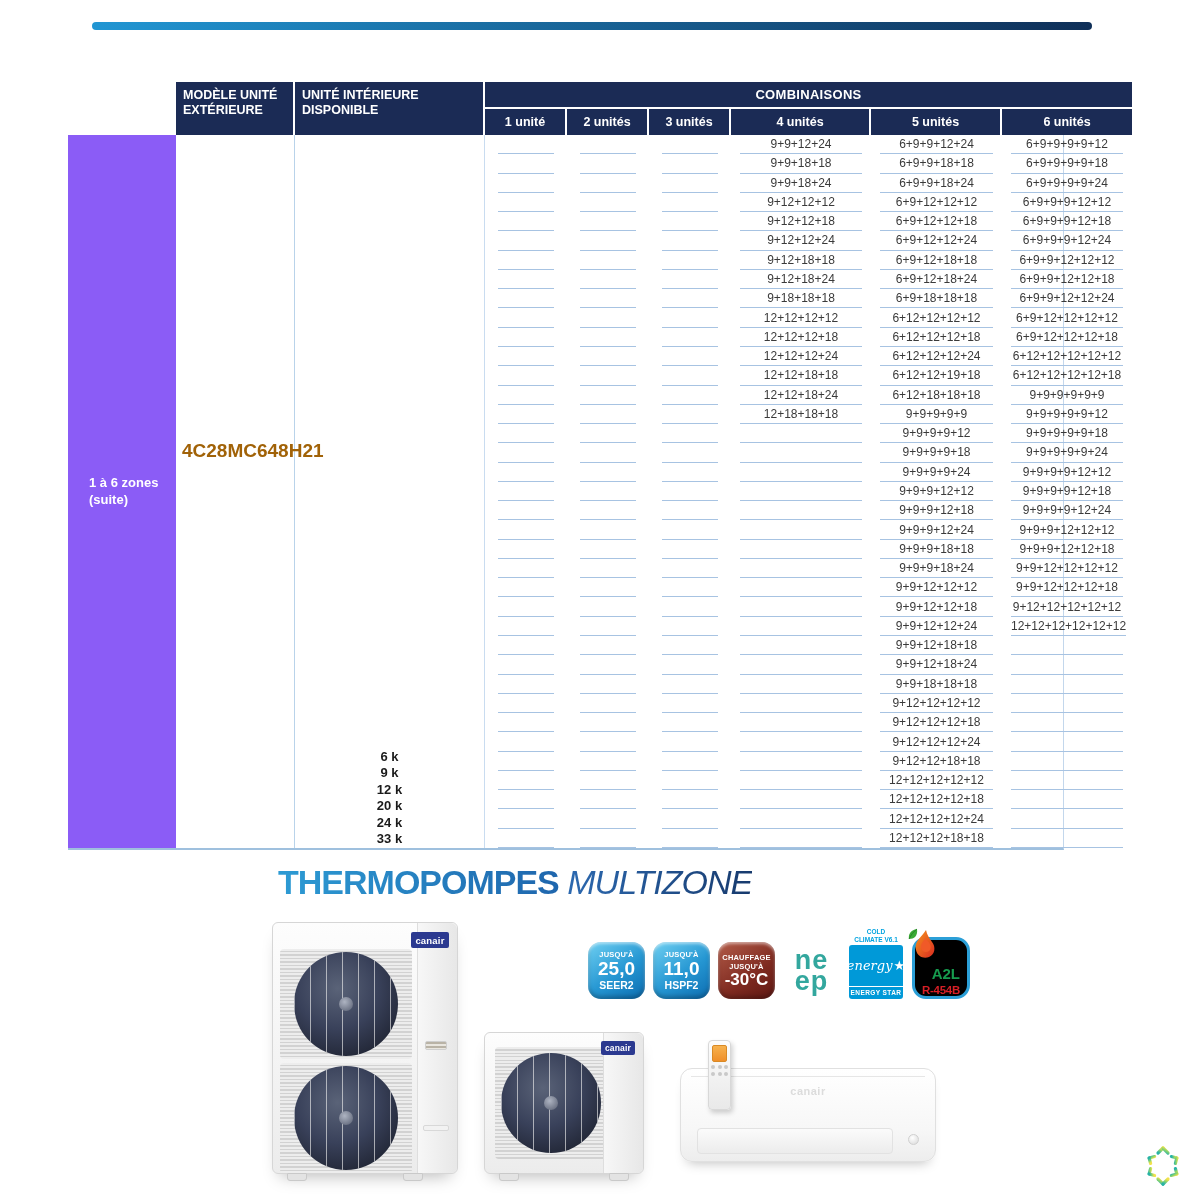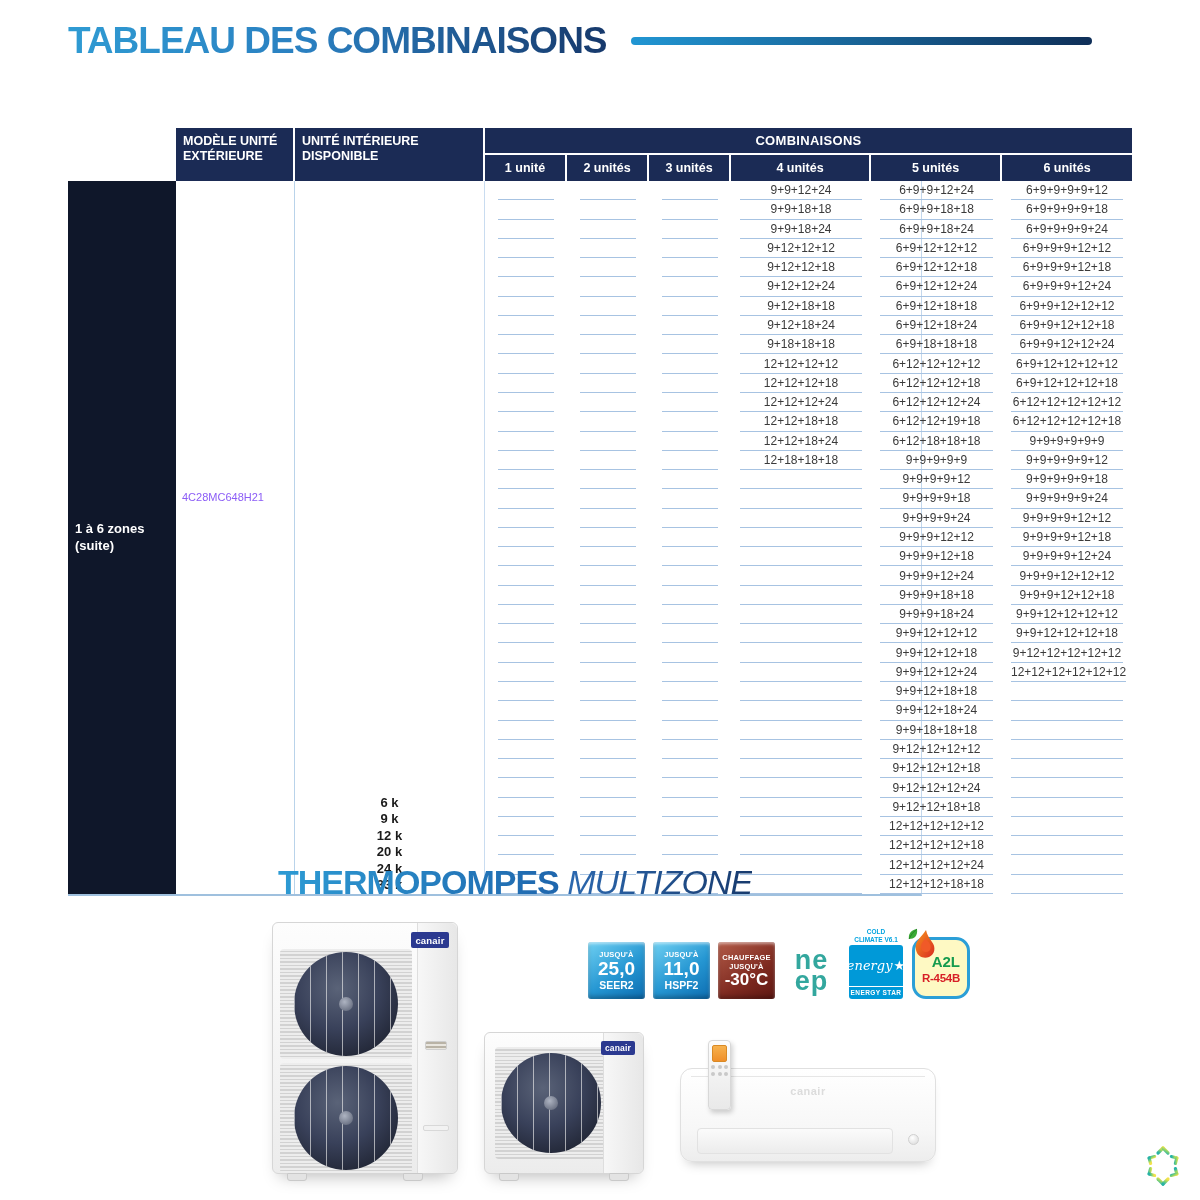--- a/index.html
+++ b/index.html
@@ -11,44 +11,44 @@
   .title-row { position:absolute; top:22px; left:68px; width:1024px;
                display:flex; align-items:center; }
   .page-title { font-size:37px; font-weight:bold; letter-spacing:-1px; line-height:1;
                 background:linear-gradient(90deg,#2f9bd3 0%, #2a7fc0 45%, #16386b 100%);
                 -webkit-background-clip:text; background-clip:text; color:transparent;
                 white-space:nowrap; }
   .title-rule { flex:1; height:8px; margin-left:24px; border-radius:4px;
                 background:linear-gradient(90deg,#2196d3,#0f2f58); }
 
   
-  .combo-table { position:absolute; left:68px; top:82px; width:854px;margin-top:46px; }
+  .combo-table { position:absolute; left:68px; top:82px; width:996px; }
   .thead { margin-left:108px; display:grid;
            grid-template-columns:119px 190px 82px 82px 82px 140px 131px 130px;
            grid-template-rows:27px 26px; }
   .th { background:#1b2b55; color:#fff; font-weight:bold; }
   .th-model, .th-indoor { grid-row:1/3; font-size:12.5px; line-height:15px;
                           padding:6px 0 0 7px; border-right:2px solid #fff; }
   .th-comb { grid-column:3/9; display:flex; align-items:center; justify-content:center;
              font-size:13px; border-bottom:2px solid #fff; letter-spacing:0.3px; }
   .th-sub { display:flex; align-items:center; justify-content:center; font-size:12.5px;
             border-right:2px solid #fff; }
   .th-sub:last-child { border-right:none; }
 
   .tbody { display:grid;
            grid-template-columns:108px 119px 190px 82px 82px 82px 140px 131px 130px;
            grid-template-rows:repeat(37,1fr); height:715px;
            border-bottom:2px solid #9fc0de; border-right:1px solid #c3d7ec; }
-  .zone-cell { grid-column:1; grid-row:1/-1; background:#0f172a; color:#fff;
+  .zone-cell { grid-column:1; grid-row:1/-1; background:#8b5cf6; color:#fff;
                font-weight:bold; font-size:13px; line-height:17px;
                display:flex; flex-direction:column; justify-content:center;
-               padding-left:7px; }
+               padding-left:21px; }
   .model-cell { grid-column:2; grid-row:1/-1; border-right:1px solid #b9d3ea;
                 display:flex; align-items:center; padding-left:6px; }
-  .model-cell span { font-weight:normal; font-size:11px; color:#8b5cf6;
+  .model-cell span { font-weight:bold; font-size:19px; color:#a16207;
                      transform:translateY(-40px); }
   .indoor-cell { grid-column:3; grid-row:1/-1; border-right:1px solid #c9dcf0;
                  display:flex; flex-direction:column; align-items:center;
                  justify-content:flex-end; font-weight:bold; font-size:13px;
                  line-height:16.5px; color:#1a1a1a; }
   .cell { display:flex; }
   .cell-line { flex:1; display:flex; align-items:center; justify-content:center;
                border-bottom:1.5px solid #a7c3e2; font-size:12px; color:#3a3a3a;
                white-space:nowrap; }
   .cell.c1 .cell-line, .cell.c2 .cell-line, .cell.c3 .cell-line { margin:0 13px; }
@@ -60,21 +60,21 @@
   .st-bold { font-weight:bold;
              background:linear-gradient(90deg,#2d9bd4,#1f66ad);
              -webkit-background-clip:text; background-clip:text; color:transparent;text-align:right; }
   .st-italic { font-style:italic; font-weight:500;
                background:linear-gradient(90deg,#2c69b0,#173a6d);
                -webkit-background-clip:text; background-clip:text; color:transparent; }
 
   
   .badges { position:absolute; left:588px; top:928px; display:flex; gap:8px;
             align-items:flex-end; }
-  .badge-sq { width:57px; height:57px; border-radius:3px; color:#fff; text-align:center;
+  .badge-sq { width:57px; height:57px; border-radius:13px; color:#fff; text-align:center;
               display:flex; flex-direction:column; align-items:center; justify-content:center;
               box-shadow:inset 0 2px 3px rgba(255,255,255,.5), inset 0 -3px 4px rgba(0,0,0,.25); }
   .badge-blue { background:linear-gradient(145deg,#6fd0f2 0%, #2596d2 55%, #0d6db1 100%); }
   .badge-red  { background:linear-gradient(145deg,#b35c49 0%, #7e2a20 60%, #5f1712 100%); }
   .b-top { font-size:7.5px; font-weight:bold; letter-spacing:0.2px; }
   .b-val { font-size:19px; font-weight:bold; line-height:20px; }
   .b-bot { font-size:10.5px; font-weight:bold; }
   .b-val-red { font-size:17px; font-weight:bold; line-height:18px; }
   .badge-neep { width:57px; height:57px; display:flex; flex-direction:column;
                 align-items:center; justify-content:center; color:#33a79e;
@@ -83,24 +83,24 @@
   .es-above { color:#00a3e0; font-weight:bold; font-size:6.5px; line-height:7.5px;
               text-align:center; margin-bottom:2px; }
   .es-box { width:54px; height:54px; background:#0099d8; border-radius:3px;
             display:flex; flex-direction:column; }
   .es-main { flex:1; display:flex; align-items:center; justify-content:center;
              color:#fff; }
   .es-script { font-family:"DejaVu Serif", serif; font-style:italic; font-size:13px; }
   .es-star { font-size:13px; margin-left:1px; }
   .es-label { border-top:1.5px solid #fff; color:#fff; font-size:6.5px; font-weight:bold;
               text-align:center; padding:2px 0 3px; letter-spacing:0.4px; }
-  .badge-a2l { position:relative; width:58px; height:62px; background:#fef9c3;
+  .badge-a2l { position:relative; width:58px; height:62px; background:#000000;
                border:3px solid #2b9fd7; border-radius:14px;
                display:flex; flex-direction:column; align-items:flex-end;
-               justify-content:flex-end; padding:12px 5px; }
+               justify-content:flex-end; padding:0 5px; }
   .a2l-label { color:#169b4e; font-weight:bold; font-size:15px; line-height:16px;
                margin-right:2px; }
   .a2l-ref { color:#d71f26; font-weight:bold; font-size:11.5px; letter-spacing:-0.3px;
              align-self:center; margin-top:2px; }
   .a2l-flame { position:absolute; left:-8px; top:-12px; }
 
   
   .unit { position:absolute; background:linear-gradient(180deg,#fdfdfd,#ececec);
           border:1px solid #d6d6d6; border-radius:6px;
           box-shadow:0 10px 16px -8px rgba(0,0,0,.28); }
@@ -162,21 +162,20 @@
   .remote-keys i { width:4px; height:4px; border-radius:50%; background:#c9c9c9; }
 
   .snowflake { position:absolute; left:1136px; top:1138px; }
 </style>
 </head>
 <body>
 
 <div class="page">
 
   <div class="title-row">
-    <div class="page-title">TABLEAU DES COMBINAISONS</div>
     <div class="title-rule"></div>
   </div>
 
   <div class="combo-table">
     <div class="thead">
       <div class="th th-model">
         <div>MODÈLE UNITÉ</div>
         <div>EXTÉRIEURE</div>
       </div>
       <div class="th th-comb">COMBINAISONS</div>

